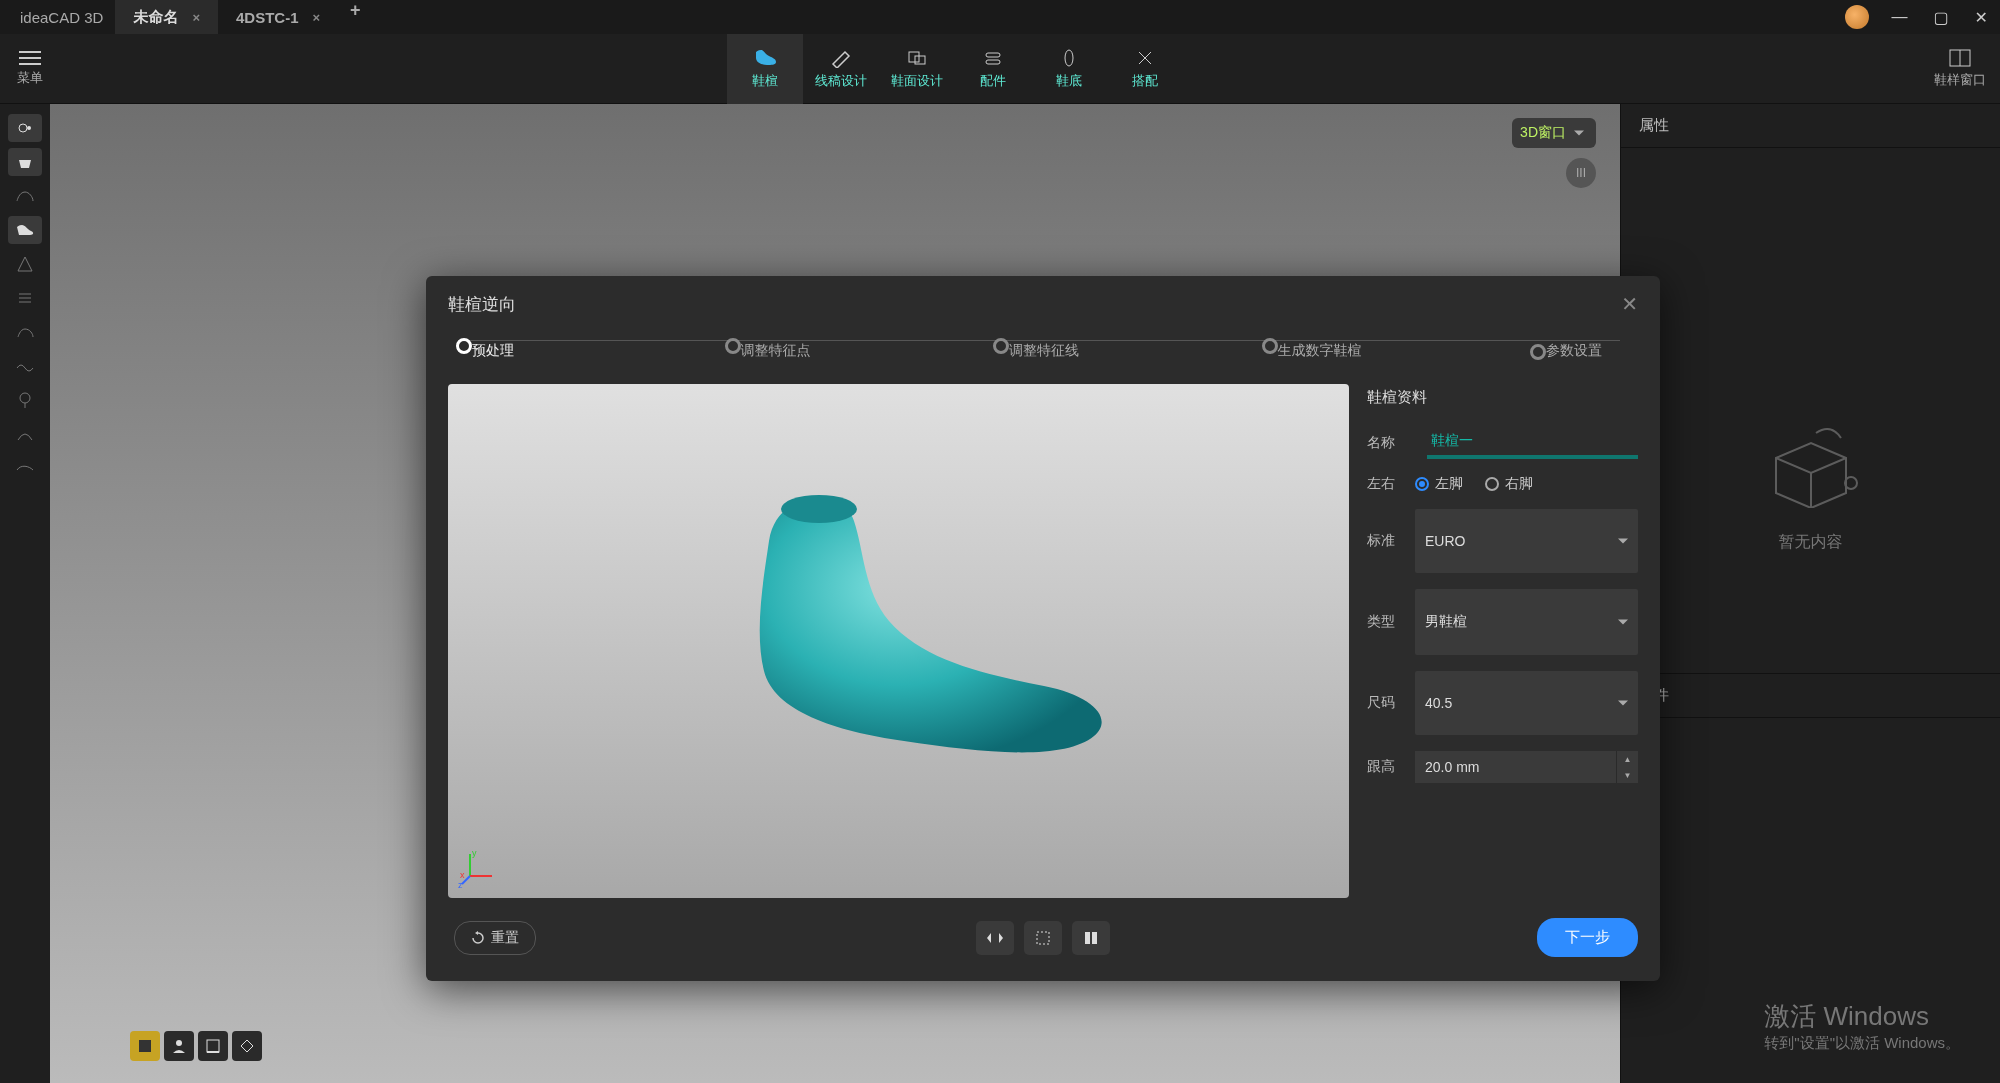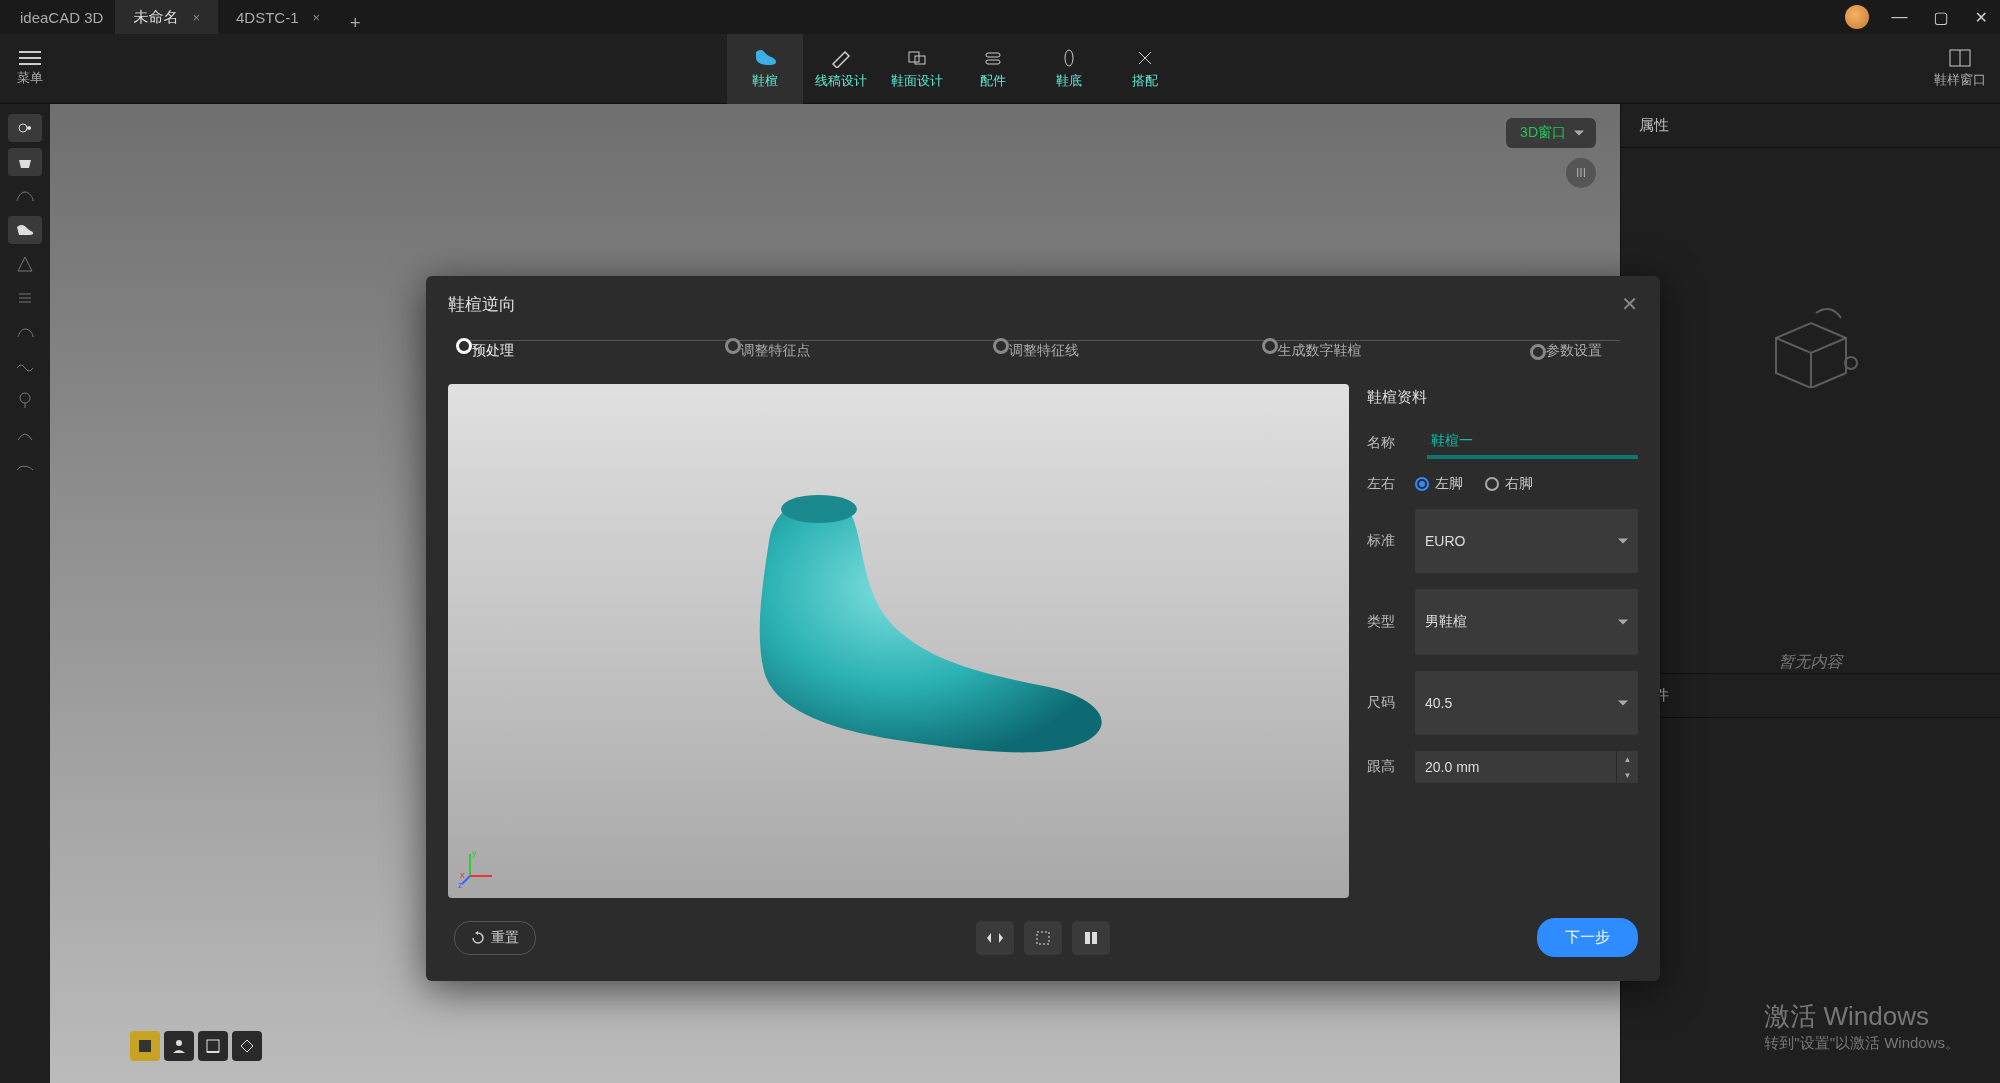--- a/index.html
+++ b/index.html
@@ -1,19 +1,19 @@
 <!DOCTYPE html>
 <html><head>
 <meta charset="utf-8">
 <style>
 * { margin: 0; padding: 0; box-sizing: border-box; font-family: "Microsoft YaHei", Arial, sans-serif; }
 body { width: 2000px; height: 1083px; background: #1a1a1a; color: #ccc; overflow: hidden; font-size: 16px; }
 .titlebar { height: 34px; background: #1a1a1a; display: flex; align-items: center; padding: 0 8px; }
 .app-name { color: #aaa; font-size: 15px; padding: 0 12px; }
-.tab-strip { display: flex; align-items: flex-end; height: 100%; }
+.tab-strip { display: flex; align-items: flex-start; height: 100%; font-weight: bold; }
 .tab { display: flex; align-items: center; height: 100%; padding: 0 18px; font-size: 15px; color: #aaa; cursor: pointer; position: relative; }
 .tab.active { background: #2b2b2b; color: #ddd; }
 .tab-close { margin-left: 14px; color: #888; font-size: 13px; cursor: pointer; }
 .tab-add { color: #aaa; padding: 0 12px; font-size: 18px; cursor: pointer; }
 .titlebar-right { margin-left: auto; display: flex; align-items: center; gap: 18px; }
 .avatar { width: 24px; height: 24px; border-radius: 50%; background: radial-gradient(circle at 40% 40%, #f7b267, #c47a2c); cursor: pointer; }
 .win-btn { color: #ccc; cursor: pointer; font-size: 16px; padding: 0 4px; }
 
 .toolbar { height: 70px; background: #1f1f1f; display: flex; align-items: center; border-bottom: 1px solid #111; gap: 47px; }
 .menu-btn { width: 60px; display: flex; flex-direction: column; align-items: center; justify-content: center; gap: 4px; color: #aaa; cursor: pointer; }
@@ -23,31 +23,31 @@
 .tool-item { width: 76px; height: 70px; display: flex; flex-direction: column; align-items: center; justify-content: center; gap: 4px; font-size: 13px; color: #5eead4; cursor: pointer; }
 .tool-item.active { background: #2f2f2f; }
 .tool-item svg, .tool-item .ticon { width: 24px; height: 20px; }
 .toolbar-right { margin-left: auto; width: 80px; display: flex; flex-direction: column; align-items: center; justify-content: center; gap: 4px; font-size: 13px; color: #aaa; cursor: pointer; }
 
 .main { display: flex; height: calc(100% - 104px); }
 .left-tools { width: 50px; background: #1f1f1f; display: flex; flex-direction: column; align-items: center; padding-top: 10px; gap: 6px; }
 .left-tool { width: 34px; height: 28px; display: flex; align-items: center; justify-content: center; color: #999; cursor: pointer; border-radius: 4px; }
 .left-tool.active { background: #3a3a3a; color: #ddd; }
 .viewport-area { flex: 1; background: linear-gradient(#6f6f6f, #bbb); position: relative; }
-.view-dropdown { position: absolute; top: 14px; right: 24px; background: #3a3a3a; color: #22c55e; padding: 6px 30px 6px 14px; border-radius: 6px; font-size: 14px; cursor: pointer; }
+.view-dropdown { position: absolute; top: 14px; right: 24px; background: #3a3a3a; color: #bef264; padding: 6px 30px 6px 8px; border-radius: 6px; font-size: 14px; cursor: pointer; }
 .view-dropdown::after { content: ""; position: absolute; right: 12px; top: 50%; width: 0; height: 0; border-left: 5px solid transparent; border-right: 5px solid transparent; border-top: 5px solid #aaa; transform: translateY(-50%); }
 .corner-badge { position: absolute; top: 54px; right: 24px; width: 30px; height: 30px; border-radius: 50%; background: #555; display: flex; align-items: center; justify-content: center; color: #aaa; font-size: 12px; }
 .bottom-tool-group { position: absolute; bottom: 22px; left: 80px; display: flex; gap: 4px; }
 .bt-btn { width: 30px; height: 30px; background: #2a2a2a; border-radius: 4px; display: flex; align-items: center; justify-content: center; cursor: pointer; }
 .bt-btn.g0 { background: #c7a323; }
 .bt-btn svg { width: 18px; height: 18px; fill: #ddd; }
 
 .right-panels { width: 380px; background: #1f1f1f; display: flex; flex-direction: column; border-left: 1px solid #111; }
 .rp-header { padding: 12px 18px; font-size: 15px; color: #bbb; border-bottom: 1px solid #111; }
-.rp-body { flex: 1; display: flex; flex-direction: column; align-items: center; justify-content: space-between; padding-top: 160px; color: #777; font-style: italic; }
+.rp-body { flex: 1; display: flex; flex-direction: column; align-items: center; justify-content: center; padding-top: 160px; color: #777; }
 .empty-box { width: 100px; height: 80px; margin-bottom: 24px; opacity: .7; }
 .rp-header2 { padding: 12px 18px; font-size: 15px; color: #bbb; border-top: 1px solid #111; border-bottom: 1px solid #111; }
 .rp-body2 { flex: 1; }
 
 
 .dialog-mask { position: absolute; inset: 0; }
 .dialog { position: absolute; left: 376px; top: 172px; width: 1234px; background: #2c2c2c; border-radius: 6px; box-shadow: 0 8px 40px rgba(0,0,0,.6); overflow: hidden; }
 .dialog-head { display: flex; align-items: center; padding: 16px 22px 8px; }
 .dialog-title { font-size: 17px; color: #ddd; }
 .dialog-close { margin-left: auto; color: #888; cursor: pointer; font-size: 20px; }

